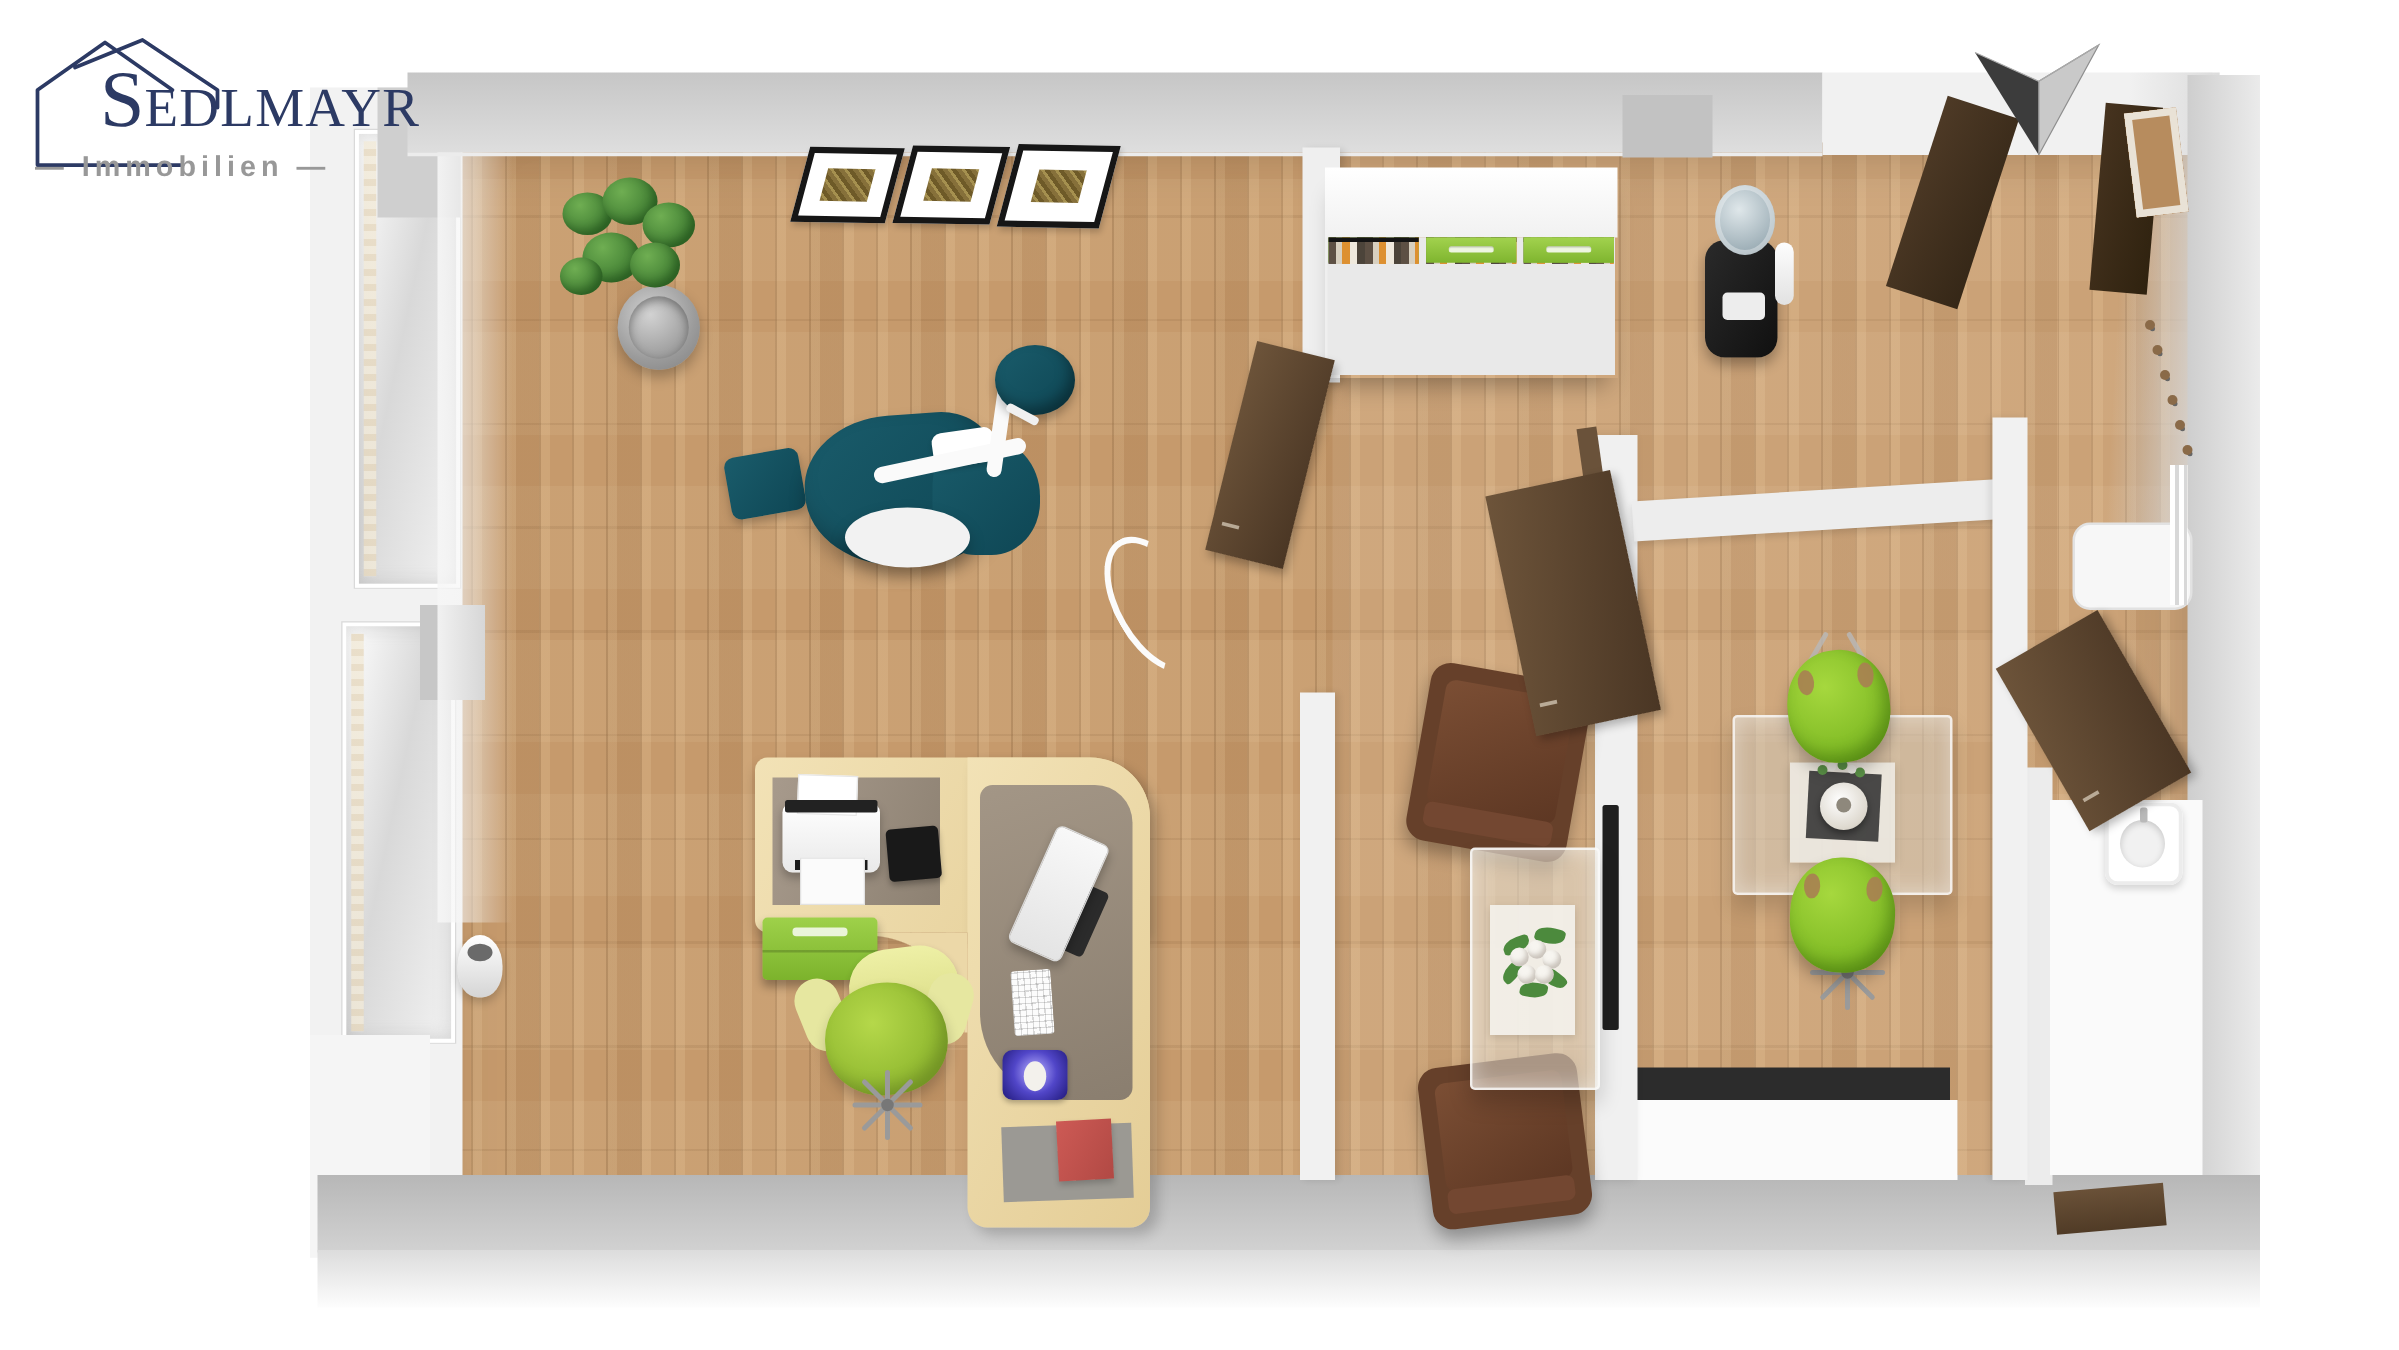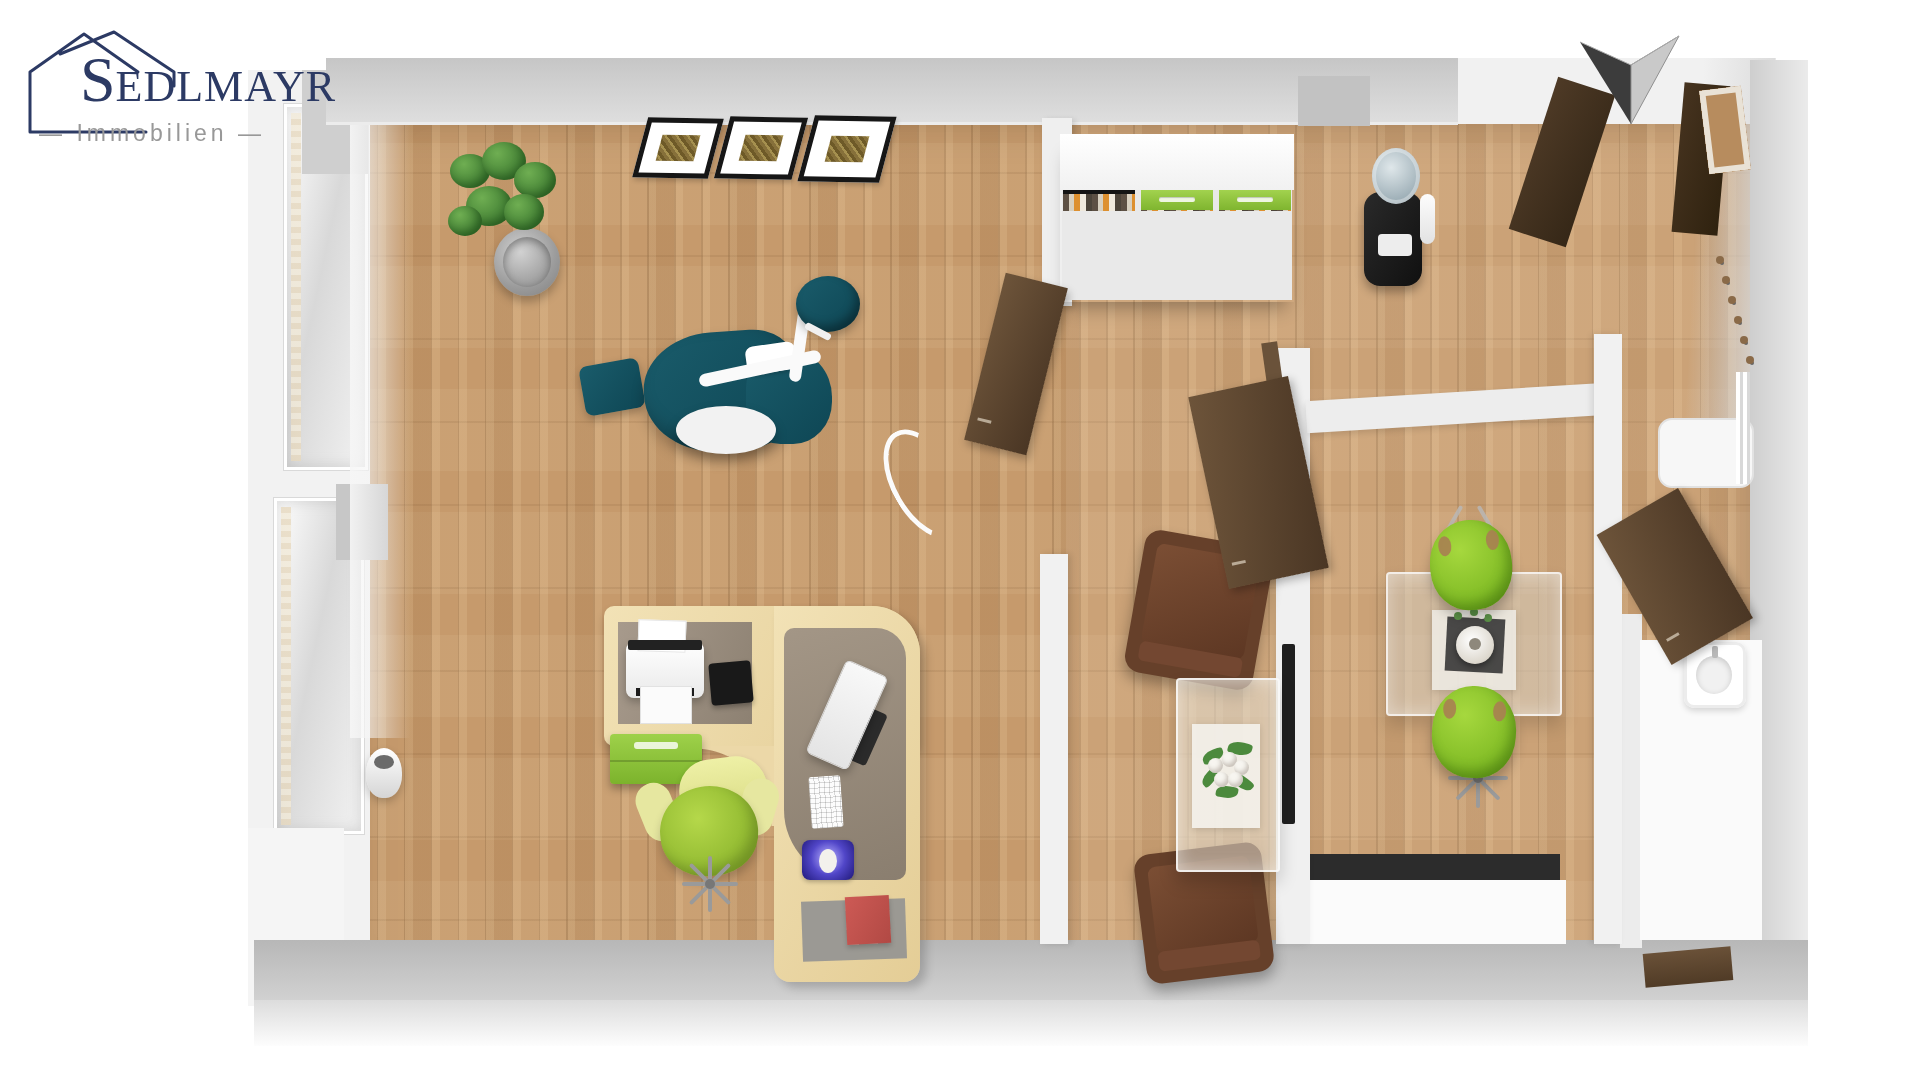--- a/index.html
+++ b/index.html
@@ -227,21 +227,21 @@
   .hook{position:absolute;width:8px;height:8px;background:#8a6a48;border-radius:50%;box-shadow:2px 3px 0 -2px #666;}
   #hk1{left:2px;top:2px;} #hk2{left:8px;top:22px;} #hk3{left:14px;top:42px;}
   #hk4{left:20px;top:62px;} #hk5{left:26px;top:82px;} #hk6{left:32px;top:102px;}
 
   
   #logo{position:absolute;left:22px;top:26px;width:270px;height:124px;}
   #logo svg{position:absolute;left:0;top:0;}
   #brand{position:absolute;left:58px;top:22px;white-space:nowrap;font-family:"Liberation Serif","DejaVu Serif",serif;color:#2c3a64;}
   #brand .initial{font-size:64px;line-height:64px;}
   #brand .rest{font-size:44px;letter-spacing:1px;}
-  #tagline{position:absolute;left:6px;top:94px;width:248px;text-align:center;color:#989898;font-size:23px;letter-spacing:4px;font-weight:400;}
+  #tagline{position:absolute;left:6px;top:94px;width:248px;text-align:left;color:#989898;font-size:23px;letter-spacing:4px;font-weight:700;}
   #north-arrow{position:absolute;left:1574px;top:32px;}
 </style>
 </head>
 <body>
 
 <div id="stage">
   <div id="plan">
 
     <div id="floor-main" class="wood"></div>
     <div id="floor-right-tint"></div>

